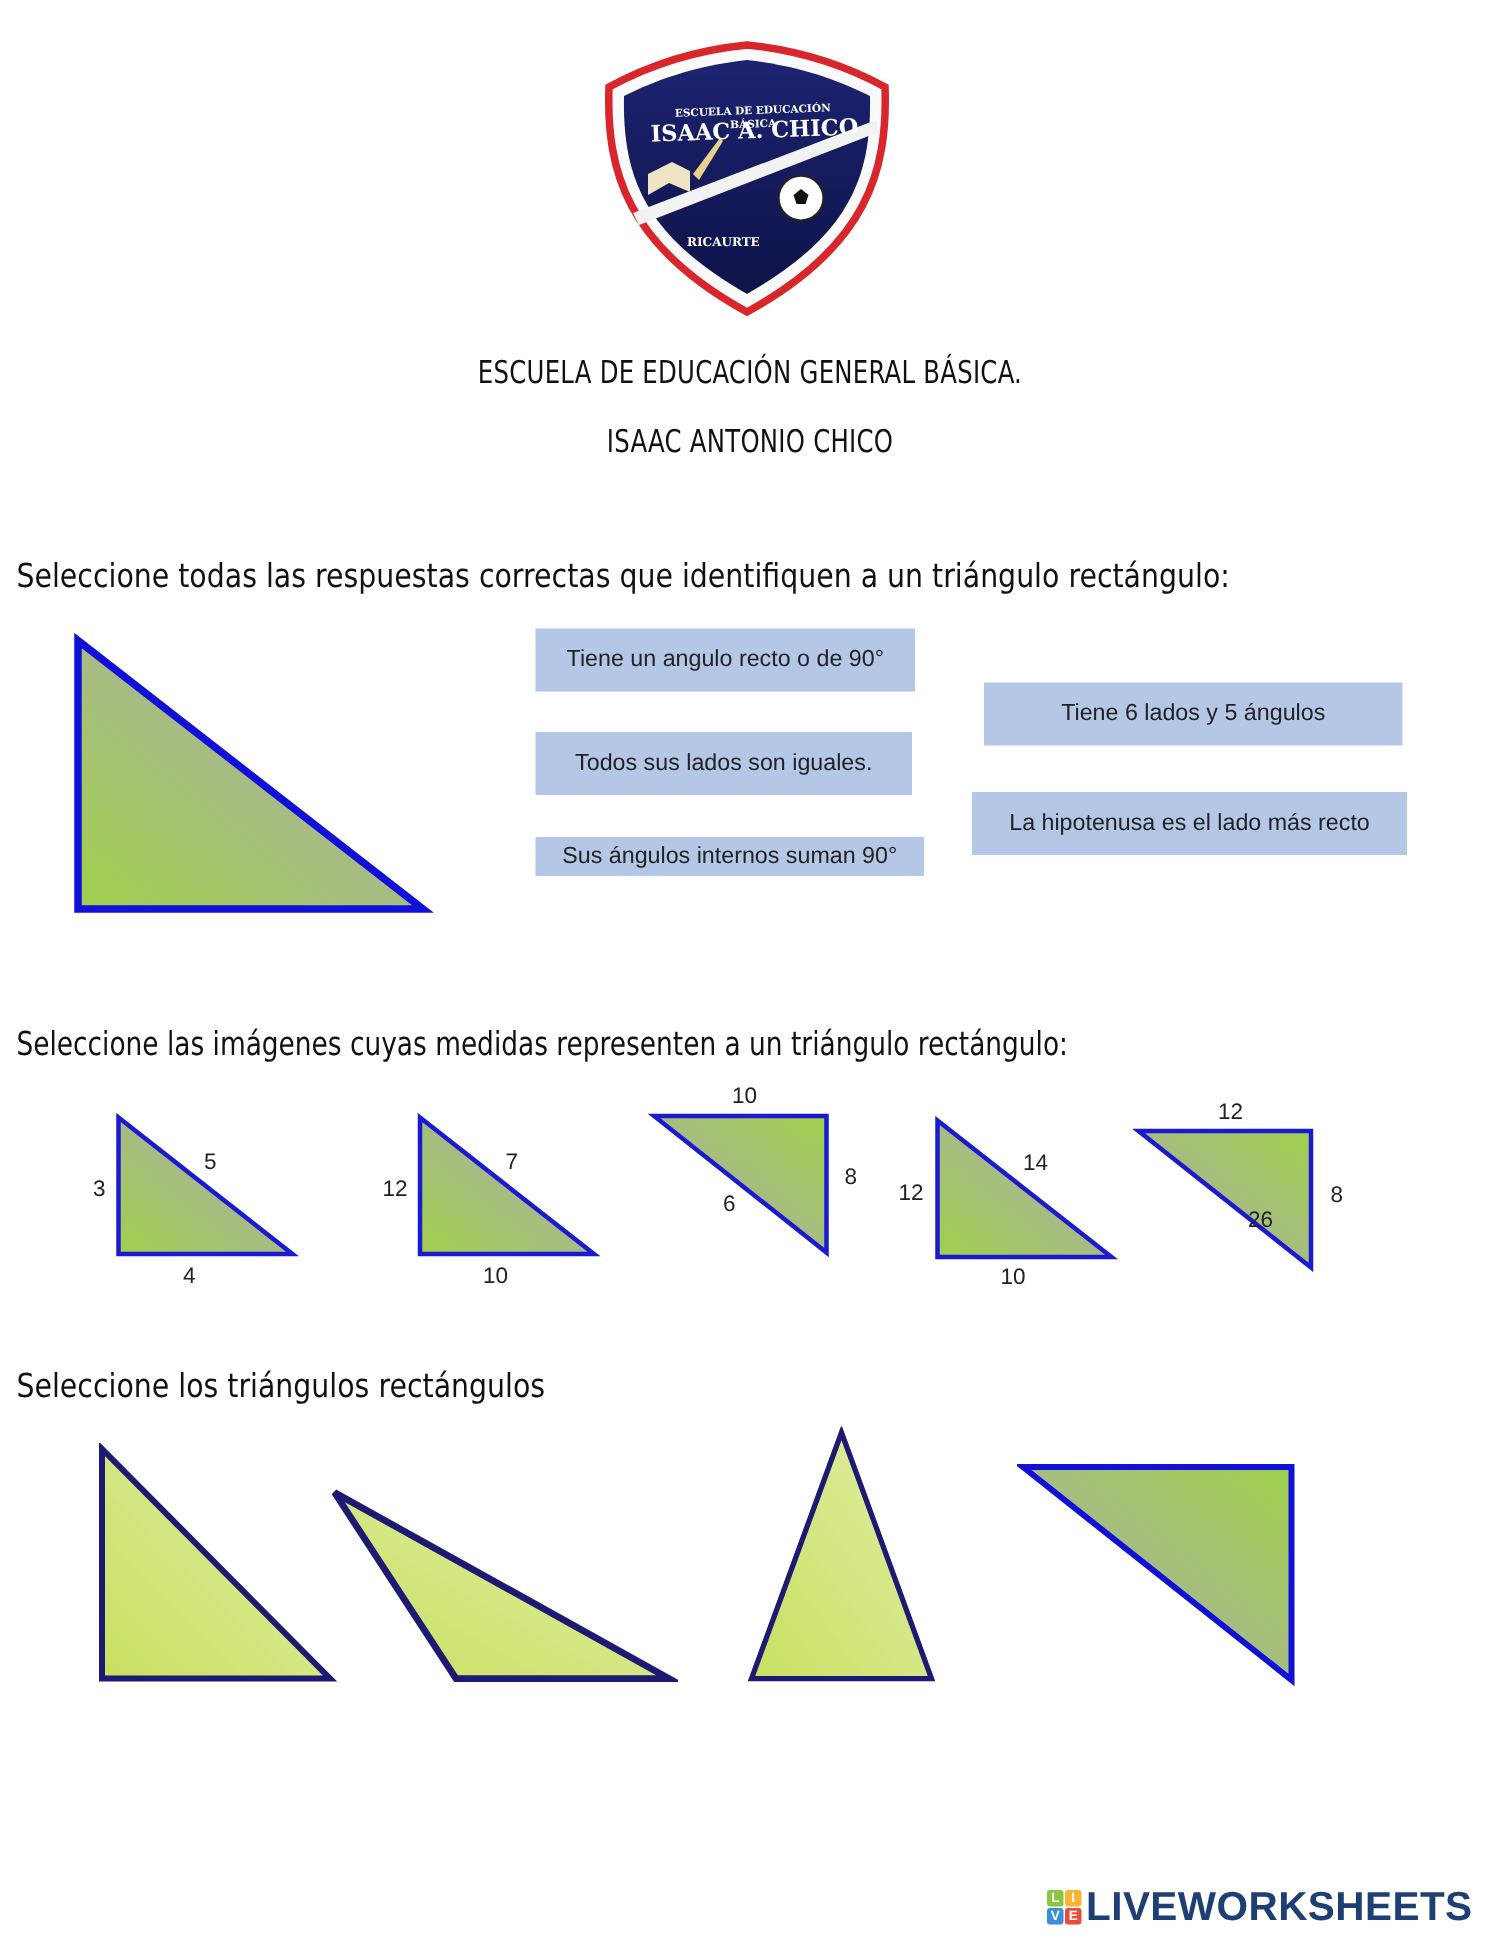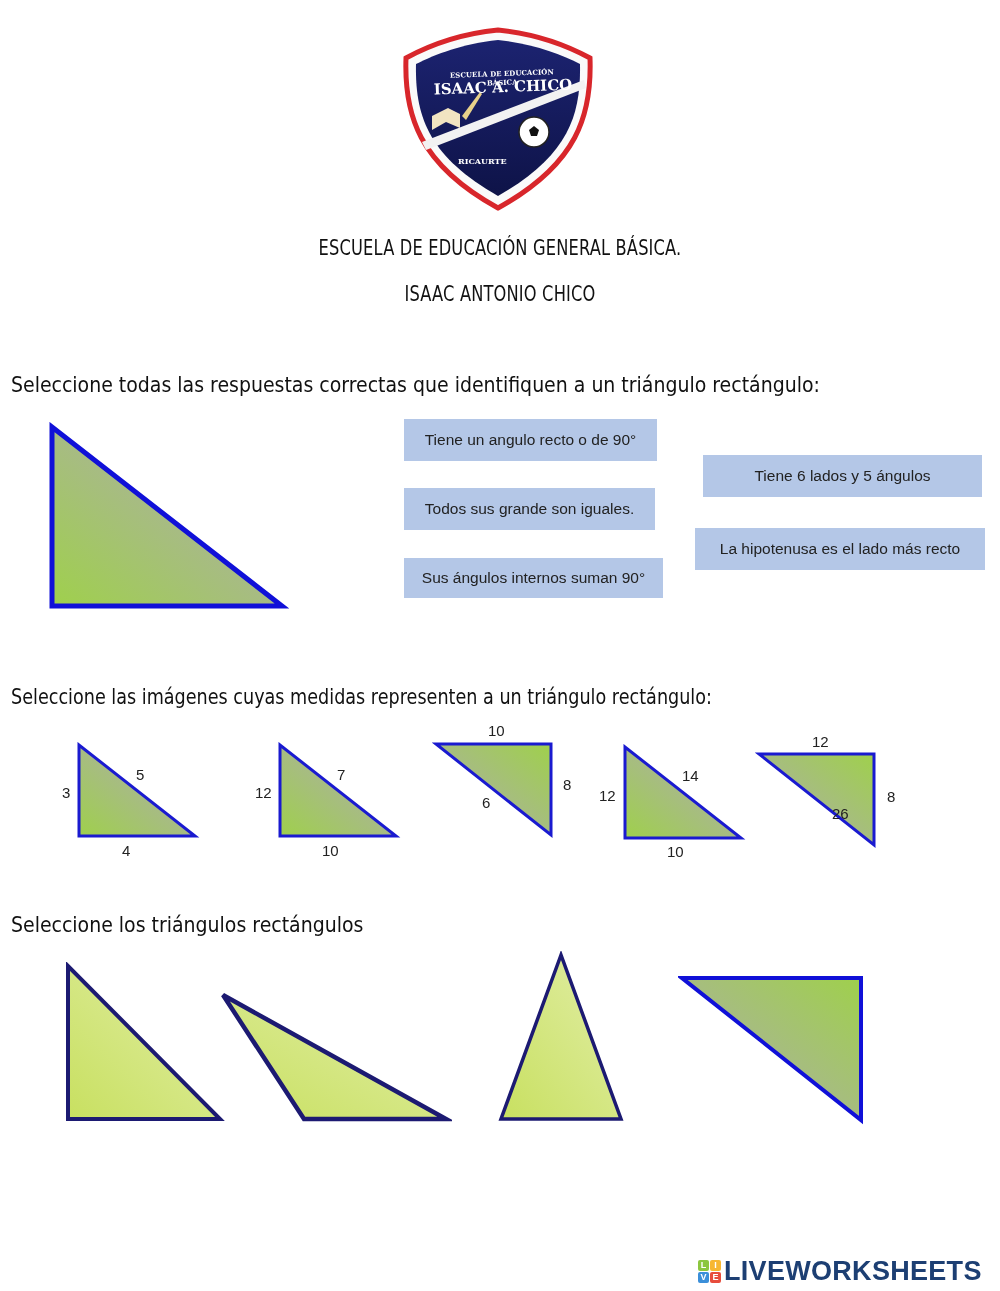--- a/index.html
+++ b/index.html
@@ -2,21 +2,21 @@
 <html><head>
   <meta charset="utf-8">
   <style>
     * { box-sizing: border-box; margin: 0; padding: 0; }
     html, body { width: 1000px; height: 1291px; background: #ffffff; overflow: hidden; }
     body { position: relative; font-family: "Liberation Sans", sans-serif; color: #111; }
     .abs { position: absolute; }
     .hand { font-family: "DejaVu Sans", sans-serif; color: #111; }
     .school-title { left: 0; width: 1000px; text-align: center; font-size: 21px; letter-spacing: 0.2px; font-family: "DejaVu Sans Condensed", "DejaVu Sans", sans-serif; transform: scaleX(0.86); }
     .q-title { left: 11px; font-size: 22px; white-space: nowrap; transform-origin: left center; }
-    .opt { background: #b4c7e7; font-family: "Liberation Sans", sans-serif; font-size: 15.5px; color: #222; display: flex; align-items: center; justify-content: center; cursor: pointer; margin-left: 47px; }
+    .opt { background: #b4c7e7; font-family: "Liberation Sans", sans-serif; font-size: 15.5px; color: #222; display: flex; align-items: center; justify-content: center; cursor: pointer; }
     .lbl { font-family: "Liberation Sans", sans-serif; font-size: 15px; color: #222; }
     .crest svg, .tri svg { display: block; }
     .tri { cursor: pointer; }
     .brand { left: 698px; top: 1257px; height: 28px; display: flex; align-items: center; }
     .brand-text { font-family: "Liberation Sans", sans-serif; font-weight: bold; font-size: 27px; color: #1d3f73; letter-spacing: 0.3px; margin-left: 3px; }
     .live-grid { display: grid; grid-template-columns: 11px 11px; grid-template-rows: 11px 11px; gap: 1px; }
     .live-grid span { font-family: "Liberation Sans", sans-serif; font-weight: bold; font-size: 9px; color: #fff; display: flex; align-items: center; justify-content: center; border-radius: 2px; }
   </style>
 </head>
 <body>
@@ -64,22 +64,22 @@
 
 <div class="abs q-title hand" style="top:372px; transform:scaleX(0.86);">Seleccione todas las respuestas correctas que identifiquen a un triángulo rectángulo:</div>
 
 <div class="abs tri" style="left:48px; top:422px;">
   <svg width="242" height="190" viewBox="0 0 242 190">
     <polygon points="4,5 4,184 234,184" fill="url(#g-olive)" stroke="#1010d8" stroke-width="5" stroke-linejoin="miter"></polygon>
   </svg>
 </div>
 
 <div class="abs opt" style="left:357px; top:419px; width:253px; height:42px;">Tiene un angulo recto o de 90°</div>
-<div class="abs opt" style="left:357px; top:488px; width:251px; height:42px;">Todos sus grande son iguales.</div>
-<div class="abs opt" style="left:357px; top:558px; width:259px; height:40px;">Sus ángulos internos suman 90°</div>
+<div class="abs opt" style="left:357px; top:488px; width:251px; height:42px;">Todos sus lados son iguales.</div>
+<div class="abs opt" style="left:357px; top:558px; width:259px; height:26px;">Sus ángulos internos suman 90°</div>
 <div class="abs opt" style="left:656px; top:455px; width:279px; height:42px;">Tiene 6 lados y 5 ángulos</div>
 <div class="abs opt" style="left:648px; top:528px; width:290px; height:42px;">La hipotenusa es el lado más recto</div>
 
 <div class="abs q-title hand" style="top:684px; transform:scaleX(0.8);">Seleccione las imágenes cuyas medidas representen a un triángulo rectángulo:</div>
 
 <div class="abs tri" style="left:76px; top:742px;">
   <svg width="124" height="98" viewBox="0 0 124 98">
     <polygon points="3,3 3,94 119,94" fill="url(#g-olive)" stroke="#1a1ad0" stroke-width="3"></polygon>
   </svg>
 </div>

